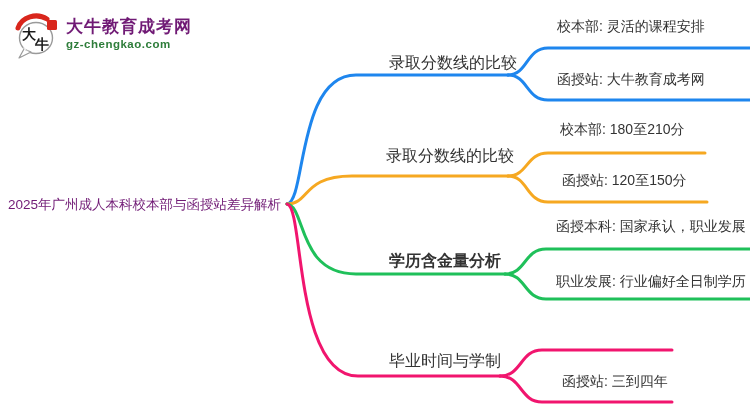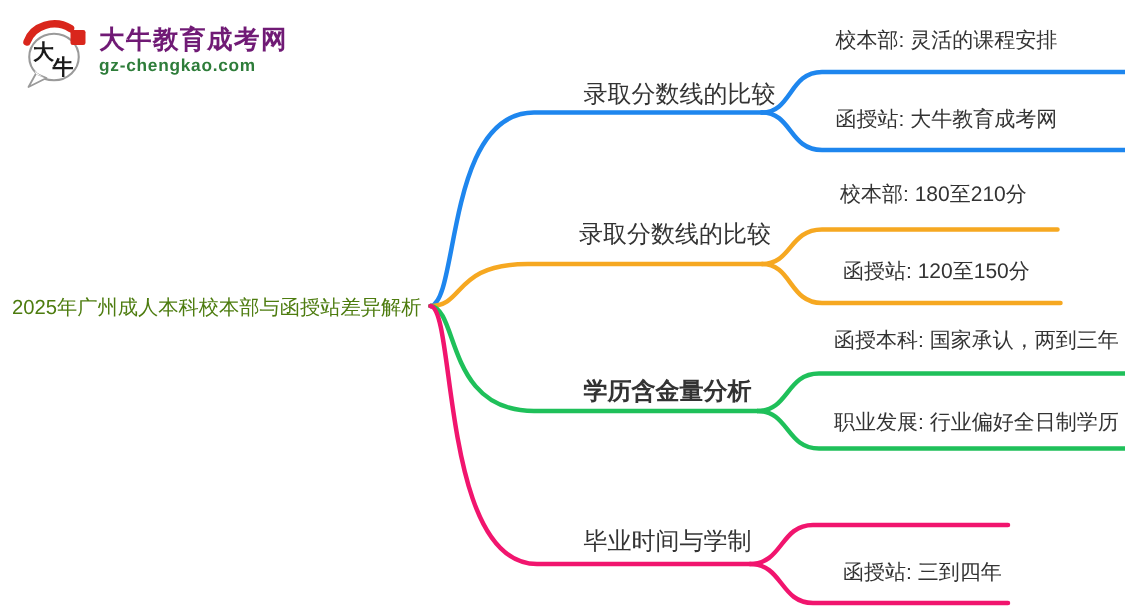--- a/index.html
+++ b/index.html
@@ -8,21 +8,21 @@
     overflow:hidden;font-family:"Liberation Sans","DejaVu Sans",sans-serif;
   }
   
   .logo{position:absolute;left:14px;top:11px;display:flex;align-items:flex-start;}
   .logo-icon{width:46px;height:50px;flex:0 0 auto;}
   .logo-text{margin-left:6px;padding-top:6px;}
   .logo-title{font-size:17px;font-weight:bold;color:#701a75;line-height:20px;letter-spacing:1px;}
   .logo-domain{font-size:11.5px;font-weight:bold;color:#2e7d3a;line-height:15px;letter-spacing:.5px;}
   
   .node{position:absolute;color:#333;white-space:nowrap;}
-  .central{font-size:13.5px;color:#4d7c0f;}
+  .central{font-size:13.5px;color:#701a75;}
   .blabel{font-size:16px;color:#333;}
   .leaf{font-size:14px;color:#333;}
   svg.lines{position:absolute;left:0;top:0;}
   svg.lines path{fill:none;stroke-width:3;stroke-linecap:round;}
 </style>
 </head>
 <body>
 
 <div class="stage">
 
@@ -71,18 +71,18 @@
   <div class="node blabel" style="left:386px;top:146px;">录取分数线的比较</div>
   <div class="node blabel" style="left:389px;top:251px;font-weight:bold;">学历含金量分析</div>
   <div class="node blabel" style="left:389px;top:351px;">毕业时间与学制</div>
 
   <div class="node leaf" style="left:557px;top:18px;">校本部: 灵活的课程安排</div>
   <div class="node leaf" style="left:557px;top:71px;">函授站: 大牛教育成考网</div>
 
   <div class="node leaf" style="left:560px;top:121px;">校本部: 180至210分</div>
   <div class="node leaf" style="left:562px;top:172px;">函授站: 120至150分</div>
 
-  <div class="node leaf" style="left:556px;top:218px;">函授本科: 国家承认，两到三年</div>
+  <div class="node leaf" style="left:556px;top:218px;">函授本科: 国家承认，职业发展</div>
   <div class="node leaf" style="left:556px;top:273px;">职业发展: 行业偏好全日制学历</div>
 
   <div class="node leaf" style="left:562px;top:373px;">函授站: 三到四年</div>
 
 </div>
 
 </body></html>

